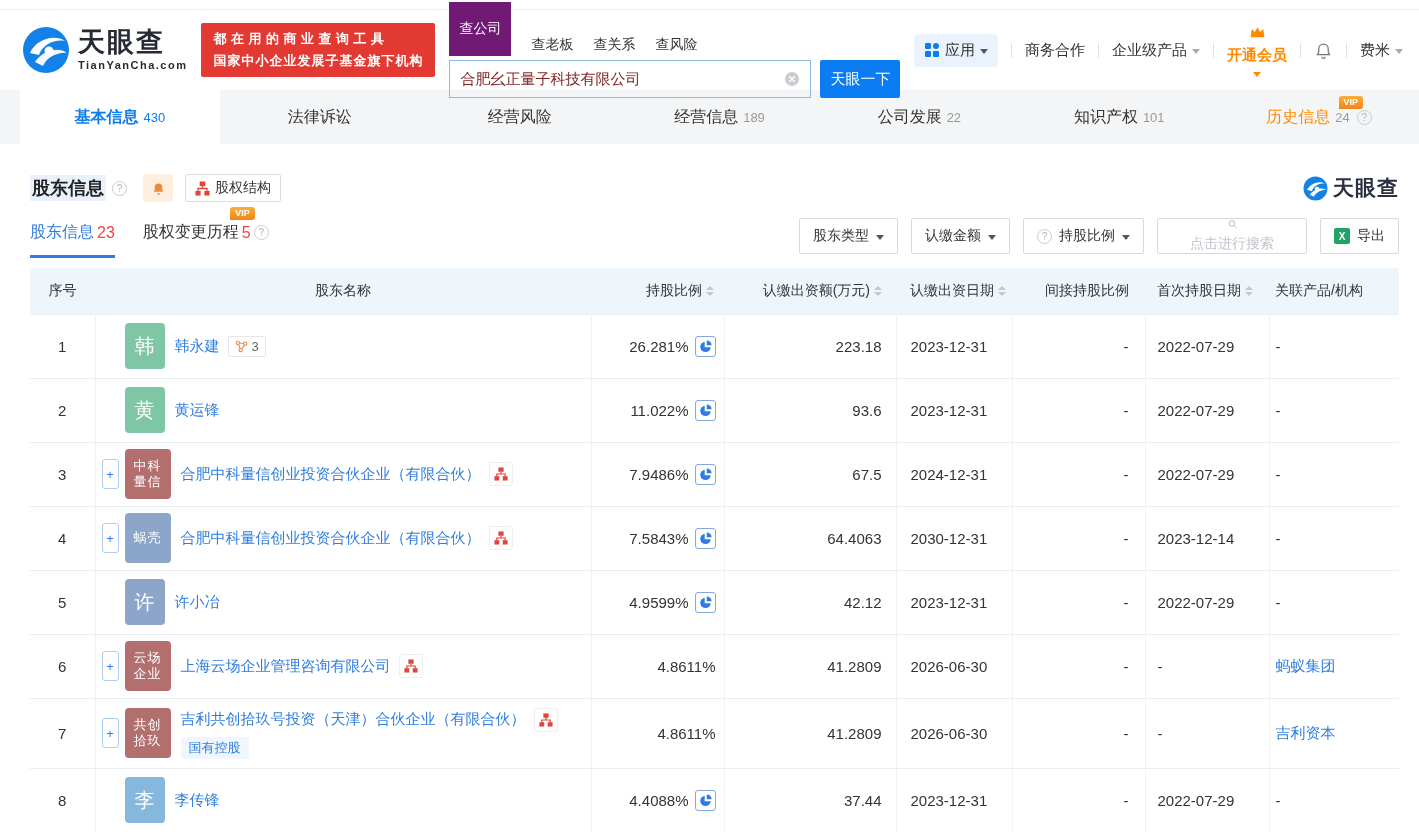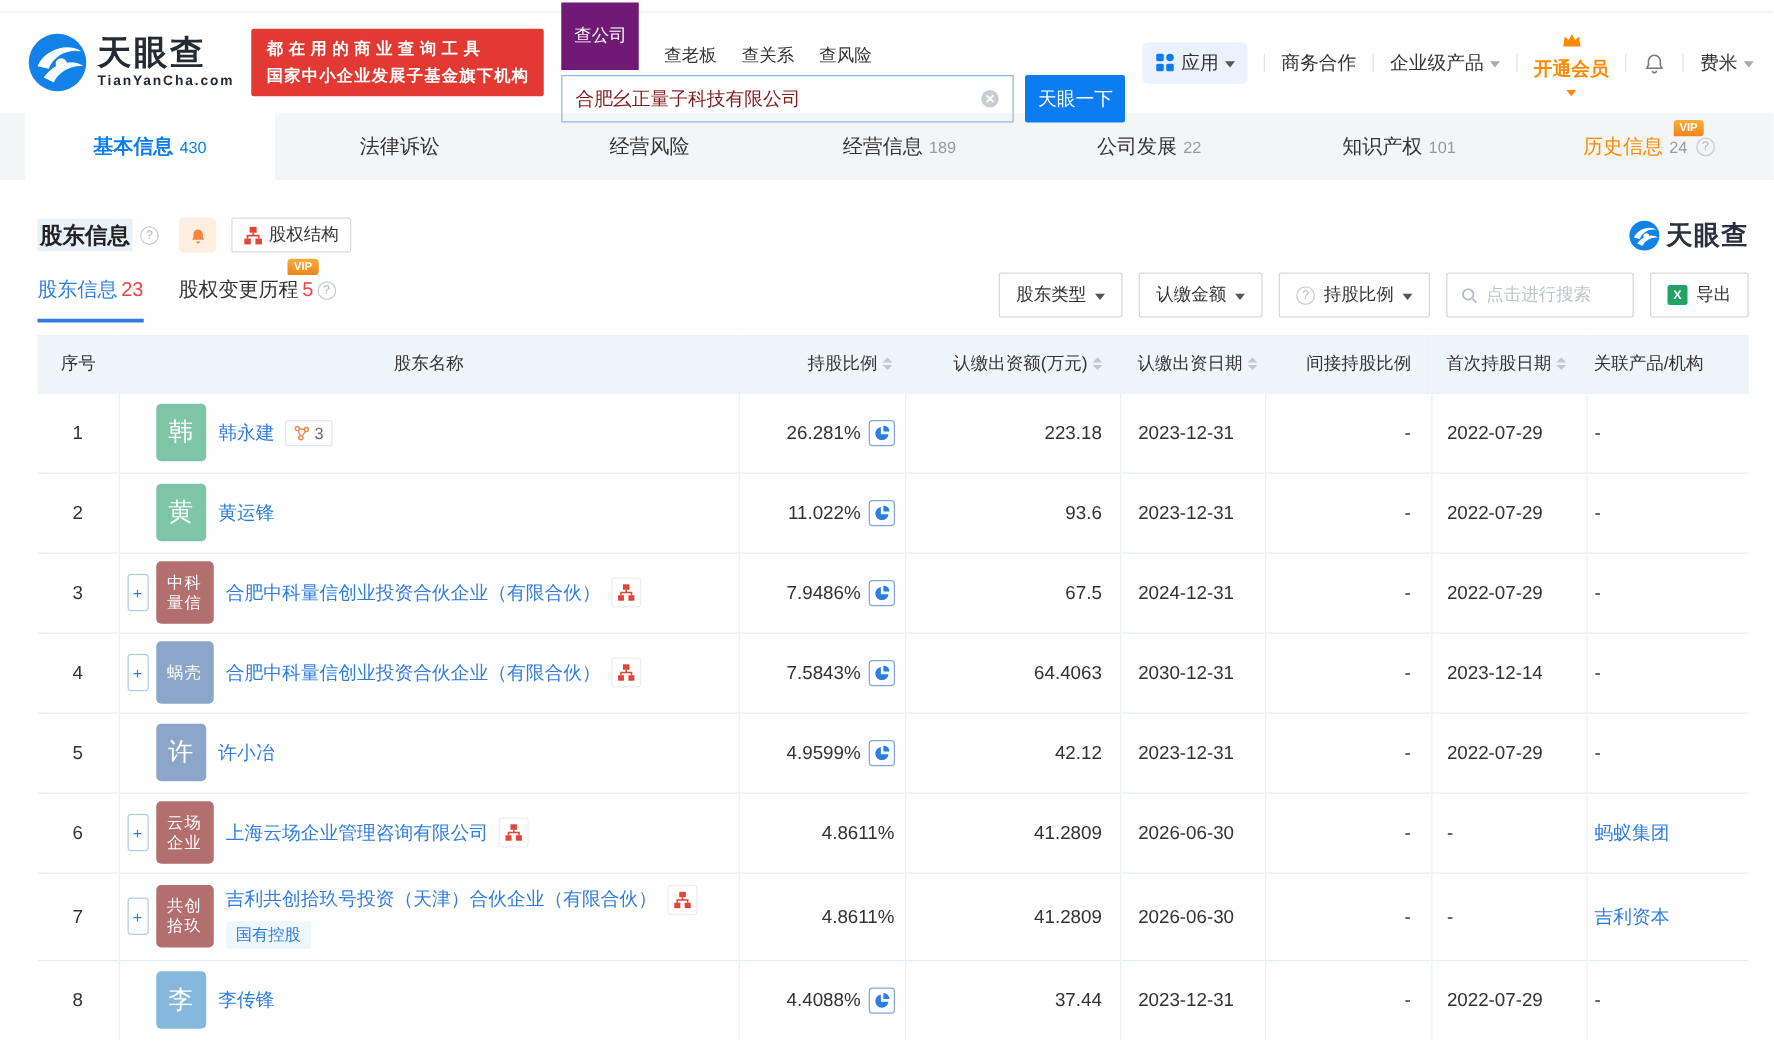--- a/index.html
+++ b/index.html
@@ -65,21 +65,21 @@
 
   .sub-row { margin-top:16px; display:flex; align-items:center; }
   .subtab { display:flex; align-items:center; gap:3px; font-size:16px; cursor:pointer; position:relative; padding-bottom:12px; }
   .subtab.active { color:#2f7de0; border-bottom:3px solid #2f7de0; }
   .subtab + .subtab { margin-left:28px; color:#333; }
   .subtab .cnt { color:#ef4444; }
   .filters { margin-left:auto; display:flex; align-items:center; gap:13px; padding-bottom:8px; }
   .fbtn { height:36px; border:1px solid #d9d9d9; border-radius:2px; background:#fff; display:flex;
           align-items:center; gap:7px; padding:0 13px; font-size:14px; color:#333; cursor:pointer; }
   .fsearch { width:150px; height:36px; border:1px solid #d9d9d9; border-radius:2px; display:flex;
-             align-items:center; gap:6px; padding:0 10px; color:#bfc4cc; font-size:14px; cursor:text; }
+             align-items:center; gap:6px; padding:0 10px; color:#bfc4cc; font-size:14px; cursor:text;flex-direction:column; }
   .excel { width:16px; height:16px; background:#21a366; border-radius:2px; color:#fff; font-size:10px;
            font-weight:bold; display:flex; align-items:center; justify-content:center; }
 
   
   table { border-collapse:collapse; table-layout:fixed; width:1369px; margin-top:6px; }
   thead th { height:46px; background:#eef5fb; font-size:14px; font-weight:normal; color:#333; }
   thead th .thwrap { display:flex; align-items:center; }
   tbody td { border-top:1px solid #e9eef3; border-right:1px solid #eef1f5; font-size:15px; color:#333; vertical-align:middle; }
   tbody td:last-child { border-right:none; }
   tbody tr { height:64px; }

